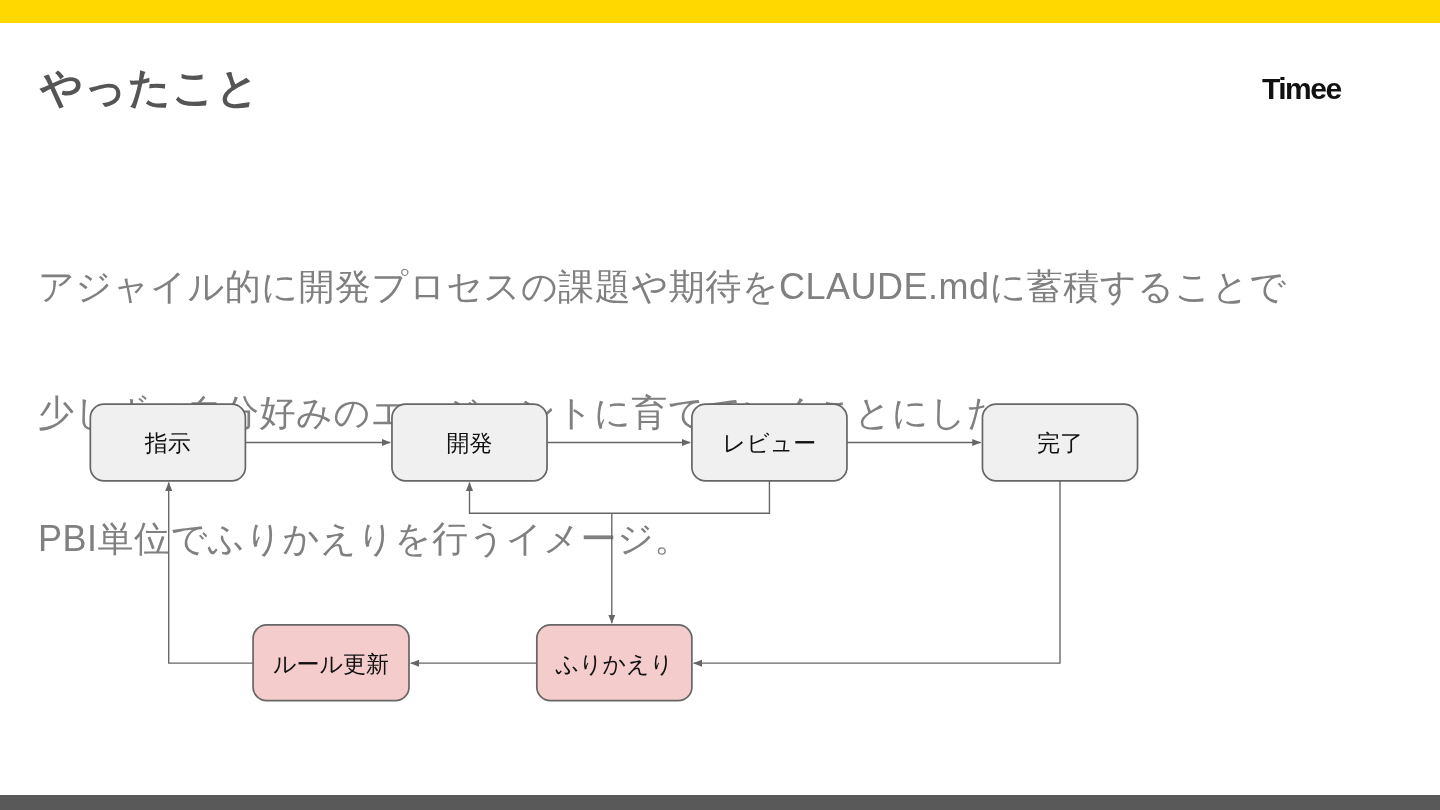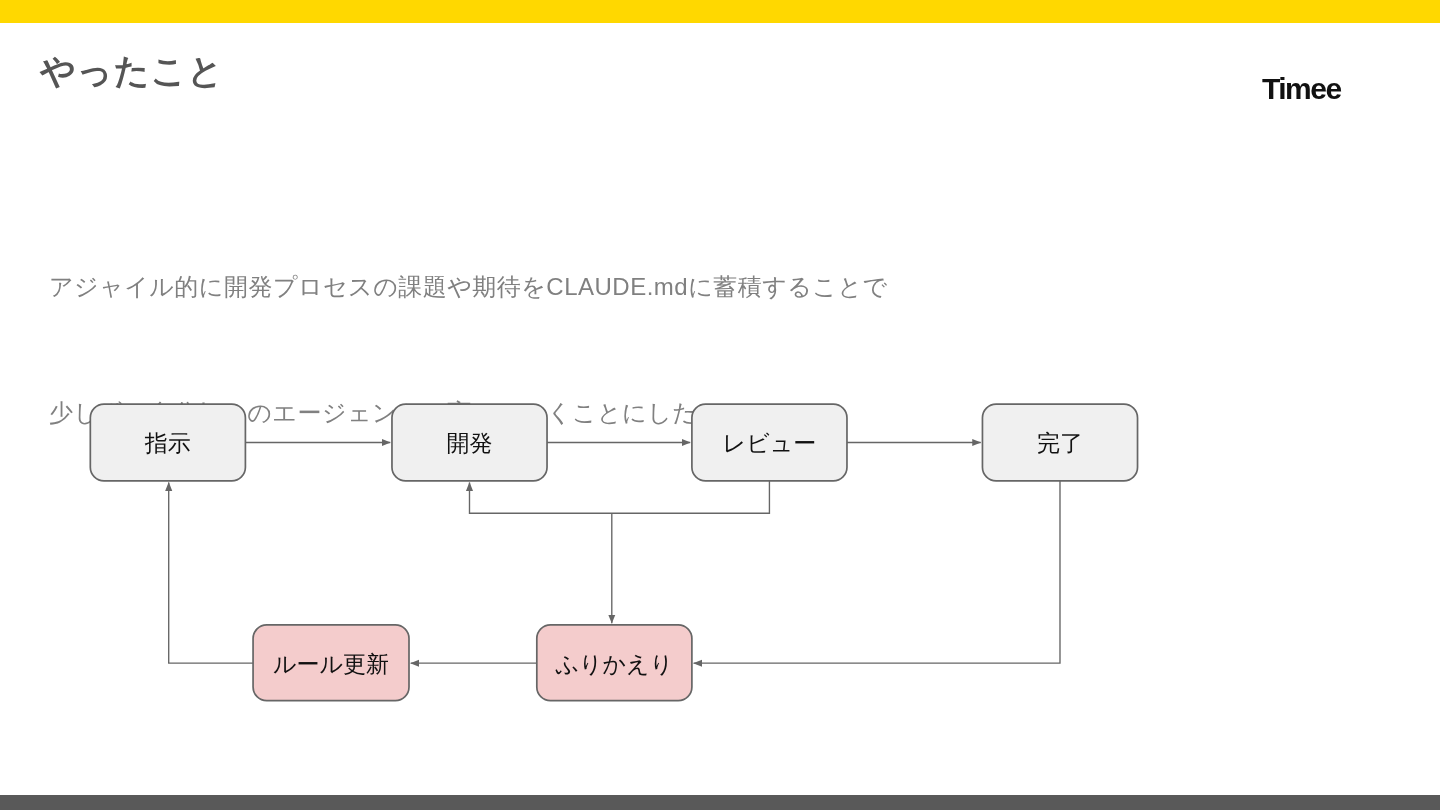--- a/index.html
+++ b/index.html
@@ -25,46 +25,45 @@
   .bottom-bar {
     position: absolute;
     left: 0; bottom: 0;
     width: 100%;
     height: 15px;
     background: var(--footer-gray, #595959);
   }
   .slide-title {
     position: absolute;
     left: 40px;
-    top: 48px;
-    font-size: 35px;
+    top: 60px;
+    font-size: 42px;
     font-weight: bold;
     color: var(--title-color, #555555);
     letter-spacing: 1px;
     text-align: right;
   }
   .logo {
     position: absolute;
     left: 1262px;
     top: 72px;
     font-size: 30px;
     font-weight: bold;
     color: #111111;
     letter-spacing: -1.5px;
   }
   .body-text {
     position: absolute;
     left: 38px;
     top: 182px;
-    font-size: 24px;
+    font-size: 36px;
     line-height: 42px;
     color: var(--body-color, #808080);
     letter-spacing: 0.5px;
     white-space: pre;
-    margin-left: 11px;
   }
   .flowchart {
     position: absolute;
     left: 0; top: 0;
     width: 1227px;
     height: 810px;
   }
   .flowchart svg { display: block; width: 100%; height: 100%; }
 </style>
 </head>
@@ -74,20 +73,21 @@
 
   <div class="top-bar"></div>
 
   <div class="slide-title">やったこと</div>
 
   <div class="logo">Timee</div>
 
   <div class="body-text">
     <div>アジャイル的に開発プロセスの課題や期待をCLAUDE.mdに蓄積することで</div>
     <div>少しずつ自分好みのエージェントに育てていくことにした。</div>
+    <div>PBI単位でふりかえりを行うイメージ。</div>
   </div>
 
   <div class="flowchart">
     <svg id="flow-svg" viewBox="0 0 1440 810" xmlns="http://www.w3.org/2000/svg">
         <defs>
           <marker id="arrowhead" markerWidth="11" markerHeight="10" refX="10" refY="5" orient="auto" markerUnits="userSpaceOnUse">
             <path d="M0,0.8 L10.5,5 L0,9.2 Z" fill="#666666"></path>
           </marker>
         </defs>
         <polyline points="288,449 458,449" fill="none" stroke="#666666" stroke-width="1.6" marker-end="url(#arrowhead)"></polyline>

